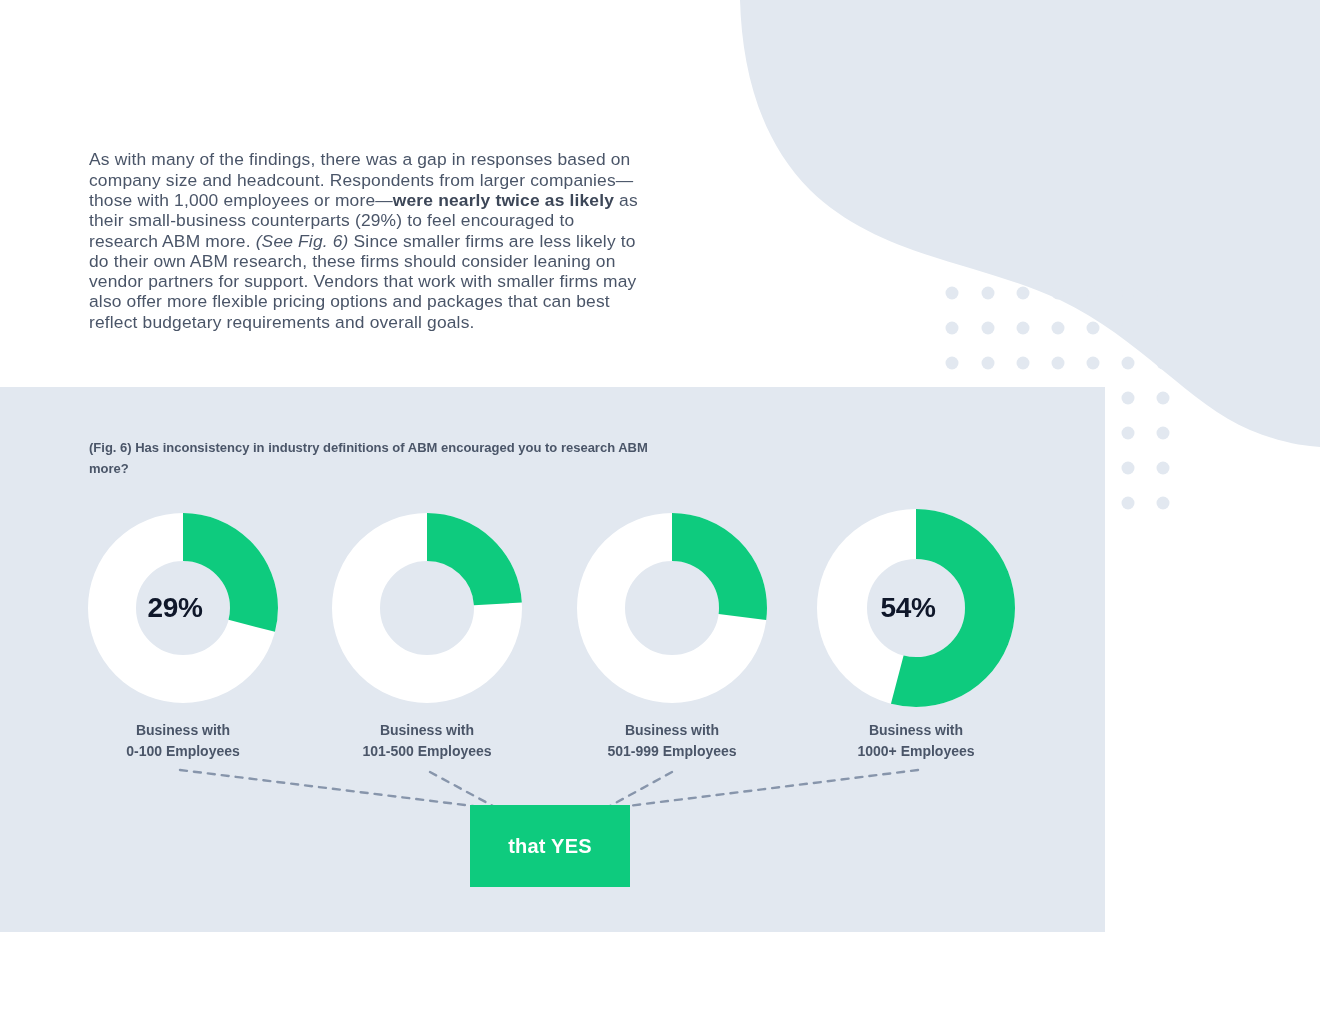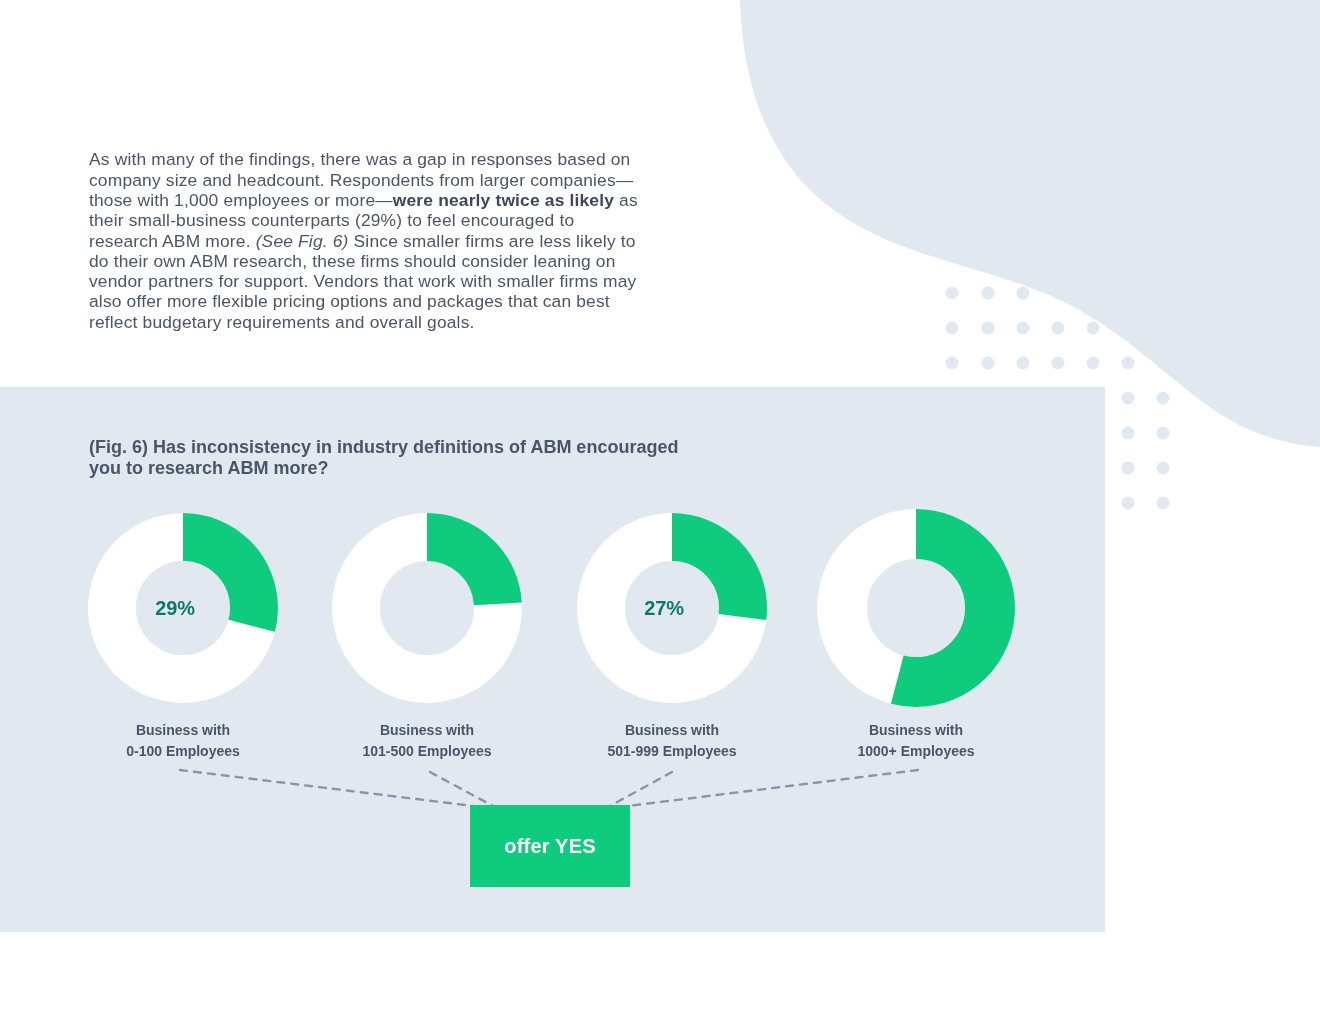--- a/index.html
+++ b/index.html
@@ -47,44 +47,44 @@
     top: 387px;
     width: 1105px;
     height: 545px;
     background: #e2e8f0;
   }
   .fig-title {
     position: absolute;
     left: 89px;
     top: 437px;
     width: 600px;
-    font-size: 18px;
+    font-size: 13px;
     font-weight: 700;
     line-height: 21px;
     color: #4a5568;
   }
 
   
   .donut-wrap {
     position: absolute;
   }
   .donut {
     position: relative;
   }
   .donut svg { display: block; }
   .donut .pct {
     position: absolute;
     left: 0;
     right: 16px;
     top: 50%;
     transform: translateY(-50%);
     text-align: center;
-    font-size: 20px;
-    font-weight: 700;
-    color: #0f766e;
+    font-size: 28px;
+    font-weight: 700;
+    color: #0f172a;
     letter-spacing: -0.01em;
   }
   .donut-label {
     position: absolute;
     text-align: center;
     font-size: 14px;
     font-weight: 700;
     line-height: 20.5px;
     color: #4a5568;
     white-space: pre-line;
@@ -201,39 +201,39 @@
   </div>
   <div class="donut-label" style="left:327px; top:720px; width:200px;">Business with
 101-500 Employees</div>
 
   <div class="donut-wrap" style="left:577px; top:513px;">
     <div class="donut">
       <svg width="190" height="190" viewBox="0 0 190 190" aria-hidden="true">
         <circle cx="95" cy="95" r="71" fill="none" stroke="#ffffff" stroke-width="48"></circle>
         <circle cx="95" cy="95" r="71" fill="none" stroke="#0ecb7e" stroke-width="48" stroke-dasharray="120.5 325.6" transform="rotate(-90 95 95)"></circle>
       </svg>
-      <div class="pct">27%</div>
     </div>
   </div>
   <div class="donut-label" style="left:572px; top:720px; width:200px;">Business with
 501-999 Employees</div>
 
   <div class="donut-wrap" style="left:817px; top:509px;">
     <div class="donut">
       <svg width="198" height="198" viewBox="0 0 198 198" aria-hidden="true">
         <circle cx="99" cy="99" r="74" fill="none" stroke="#ffffff" stroke-width="50"></circle>
         <circle cx="99" cy="99" r="74" fill="none" stroke="#0ecb7e" stroke-width="50" stroke-dasharray="251.1 213.9" transform="rotate(-90 99 99)"></circle>
       </svg>
+      <div class="pct">54%</div>
     </div>
   </div>
   <div class="donut-label" style="left:816px; top:720px; width:200px;">Business with
 1000+ Employees</div>
 
   <div class="yes-box">
-    <span>offer YES</span>
+    <span>that YES</span>
   </div>
 
   <div class="footer">
     
     
     
   </div>
 
 </div>
 

